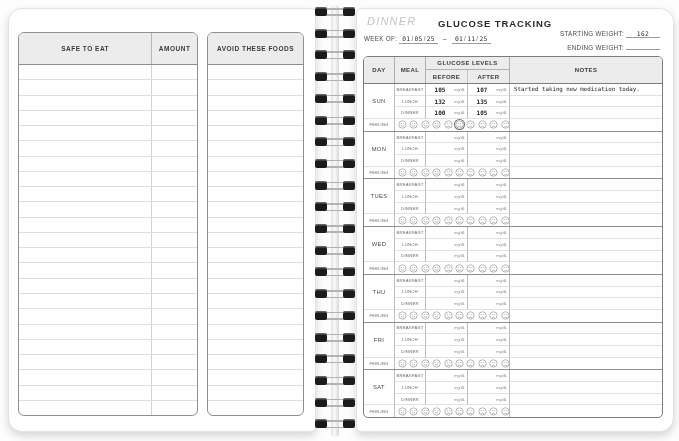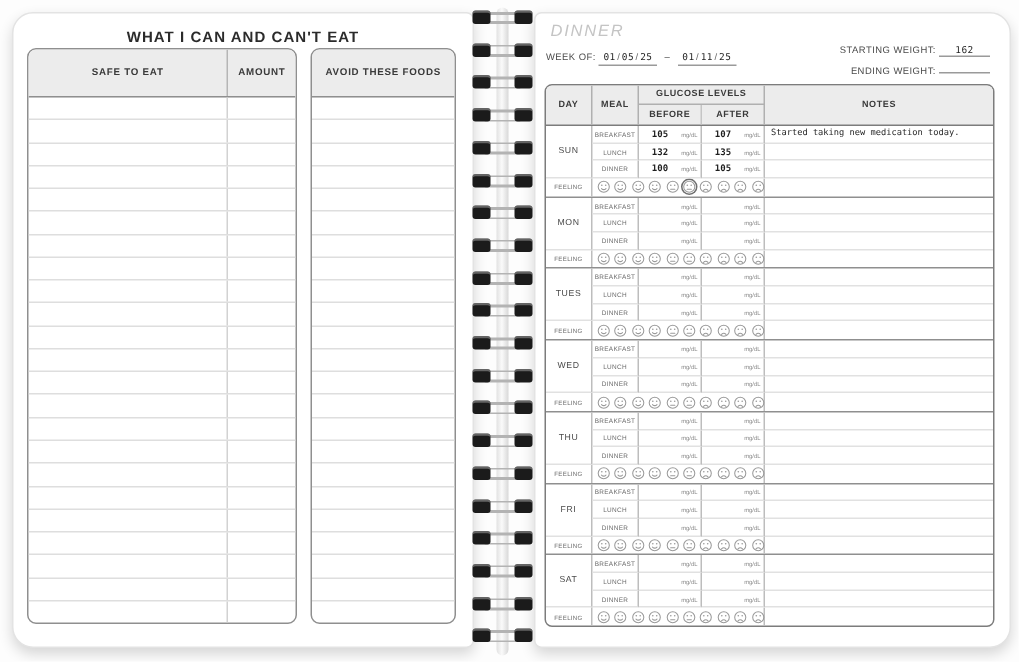--- a/index.html
+++ b/index.html
@@ -113,21 +113,20 @@
   .face{width:9px;height:9px;display:flex;align-items:center;justify-content:center;border-radius:50%;}
   .face.sel{box-shadow:0 0 0 1px #6f6f6f;}
   .feel-notes{grid-column:5;grid-row:4;}
 </style>
 </head>
 <body>
 
 <div>
 
   <div class="page left">
-    <div class="lp-title">WHAT I CAN AND CAN'T EAT</div>
     <div class="lp-tables">
       <div class="jtable safe">
         <div class="jt-hdr">
           <div class="hc1">SAFE TO EAT</div>
           <div class="hc2">AMOUNT</div>
         </div>
         <div class="jt-rows" id="safe-rows">
             <div class="lrow">
               <div class="c1"></div>
               <div class="c2"></div>
@@ -418,20 +417,21 @@
       <div class="loop" style="top: 419.3px;">
         <span class="wire wt"></span>
         <span class="wire wb"></span>
         <span class="lsq"></span>
         <span class="rsq"></span>
       </div>
     </div>
 
   <div class="page right">
     <div class="rp-watermark">DINNER</div>
+    <div class="rp-title">GLUCOSE TRACKING</div>
 
     <div class="rp-weights">
       <div class="w-line">
         <span>STARTING WEIGHT:</span>
         <span class="u hw">162</span>
       </div>
       <div class="w-line">
         <span>ENDING WEIGHT:</span>
         <span class="u hw"></span>
       </div>

